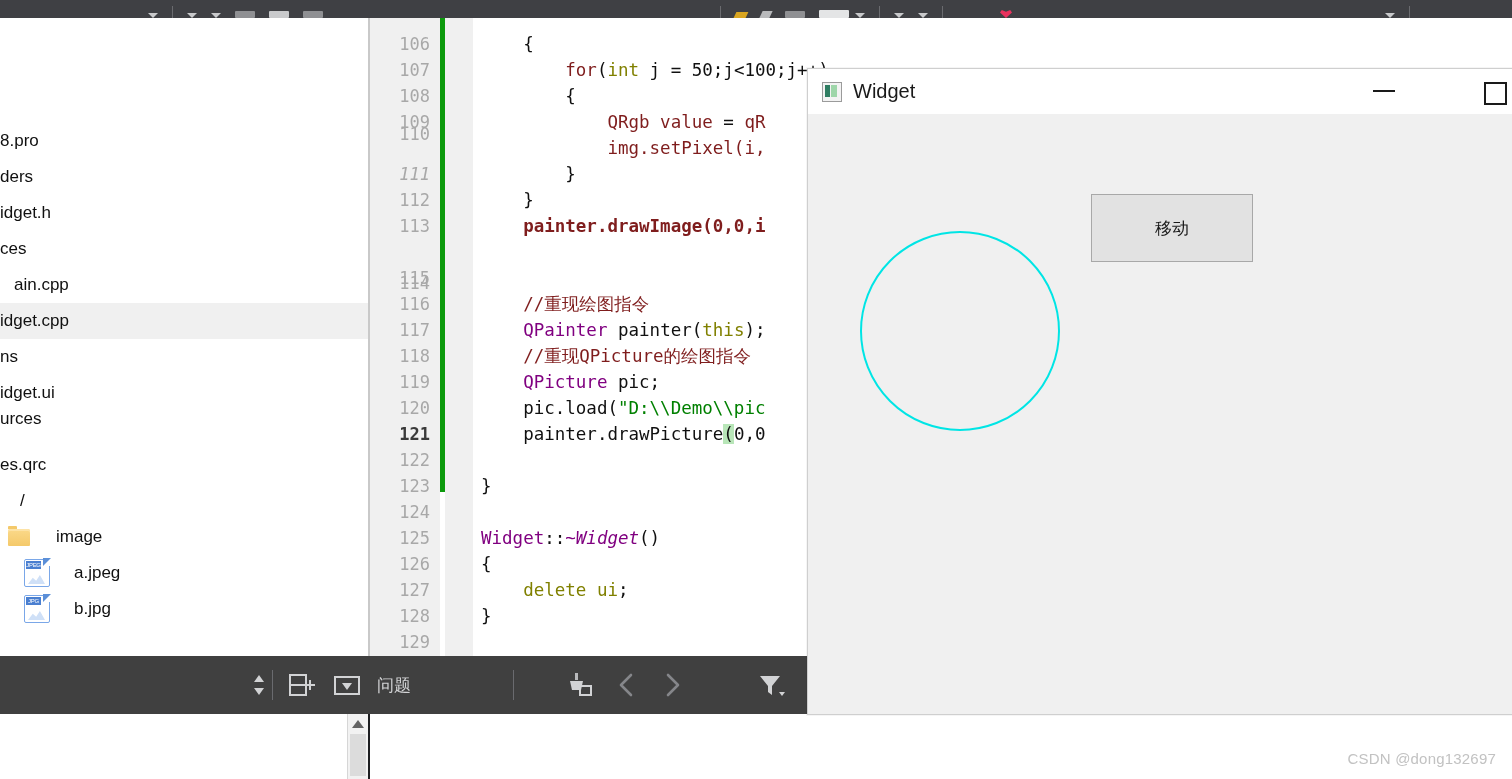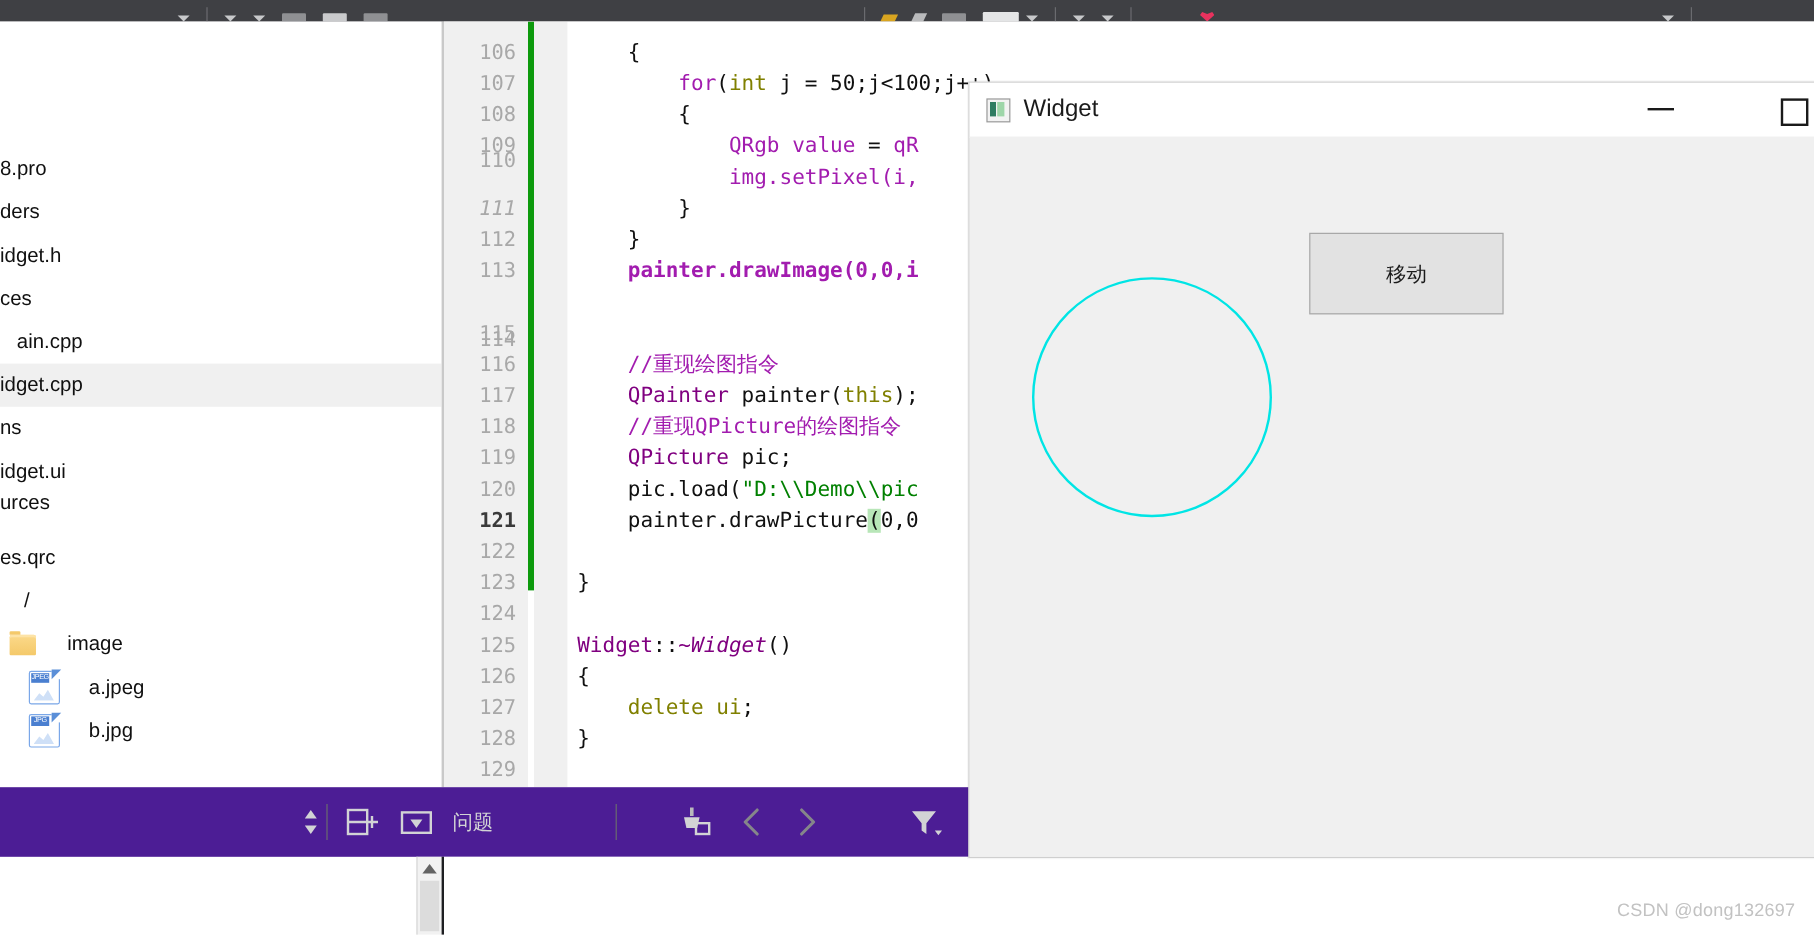--- a/index.html
+++ b/index.html
@@ -89,30 +89,30 @@
   #changebar{position:absolute;left:70px;top:0;width:5px;height:474px;background:#0c9a0c;}
   #gutterpad{position:absolute;left:75px;top:0;width:28px;height:638px;background:#f0f0f0;}
   #code{position:absolute;left:103px;top:0;width:1039px;height:638px;background:#ffffff;}
   .cl{
     position:absolute;left:8px;white-space:pre;
     font-size:17.5px;line-height:26px;
     font-family:"DejaVu Sans Mono","Liberation Mono",monospace;
     color:#101010;
   }
   .k-type{color:#800080;}
-  .k-cmt{color:#a21caf;}
+  .k-cmt{color:#7f1d1d;}
   .k-str{color:#008000;}
   .k-kw{color:#808000;}
   .k-num{color:#101010;}
   .k-italic{font-style:italic;}
   .brk{background:#b8e6b8;}
 
   
   #botbar{
-    position:absolute;left:0;top:656px;width:1512px;height:58px;background:#4c1d95;text-align:center;
+    position:absolute;left:0;top:656px;width:1512px;height:58px;background:#404040;text-align:center;
   }
   .bb-sep{position:absolute;top:14px;width:1px;height:30px;background:#6a6b6f;}
   .bb-label{
     position:absolute;font-size:17px;color:#d2d3d5;
     font-family:"Liberation Sans","DejaVu Sans",sans-serif;
   }
   .bb-btn{position:absolute;top:10px;width:38px;height:38px;}
   svg{display:block;}
 
   

